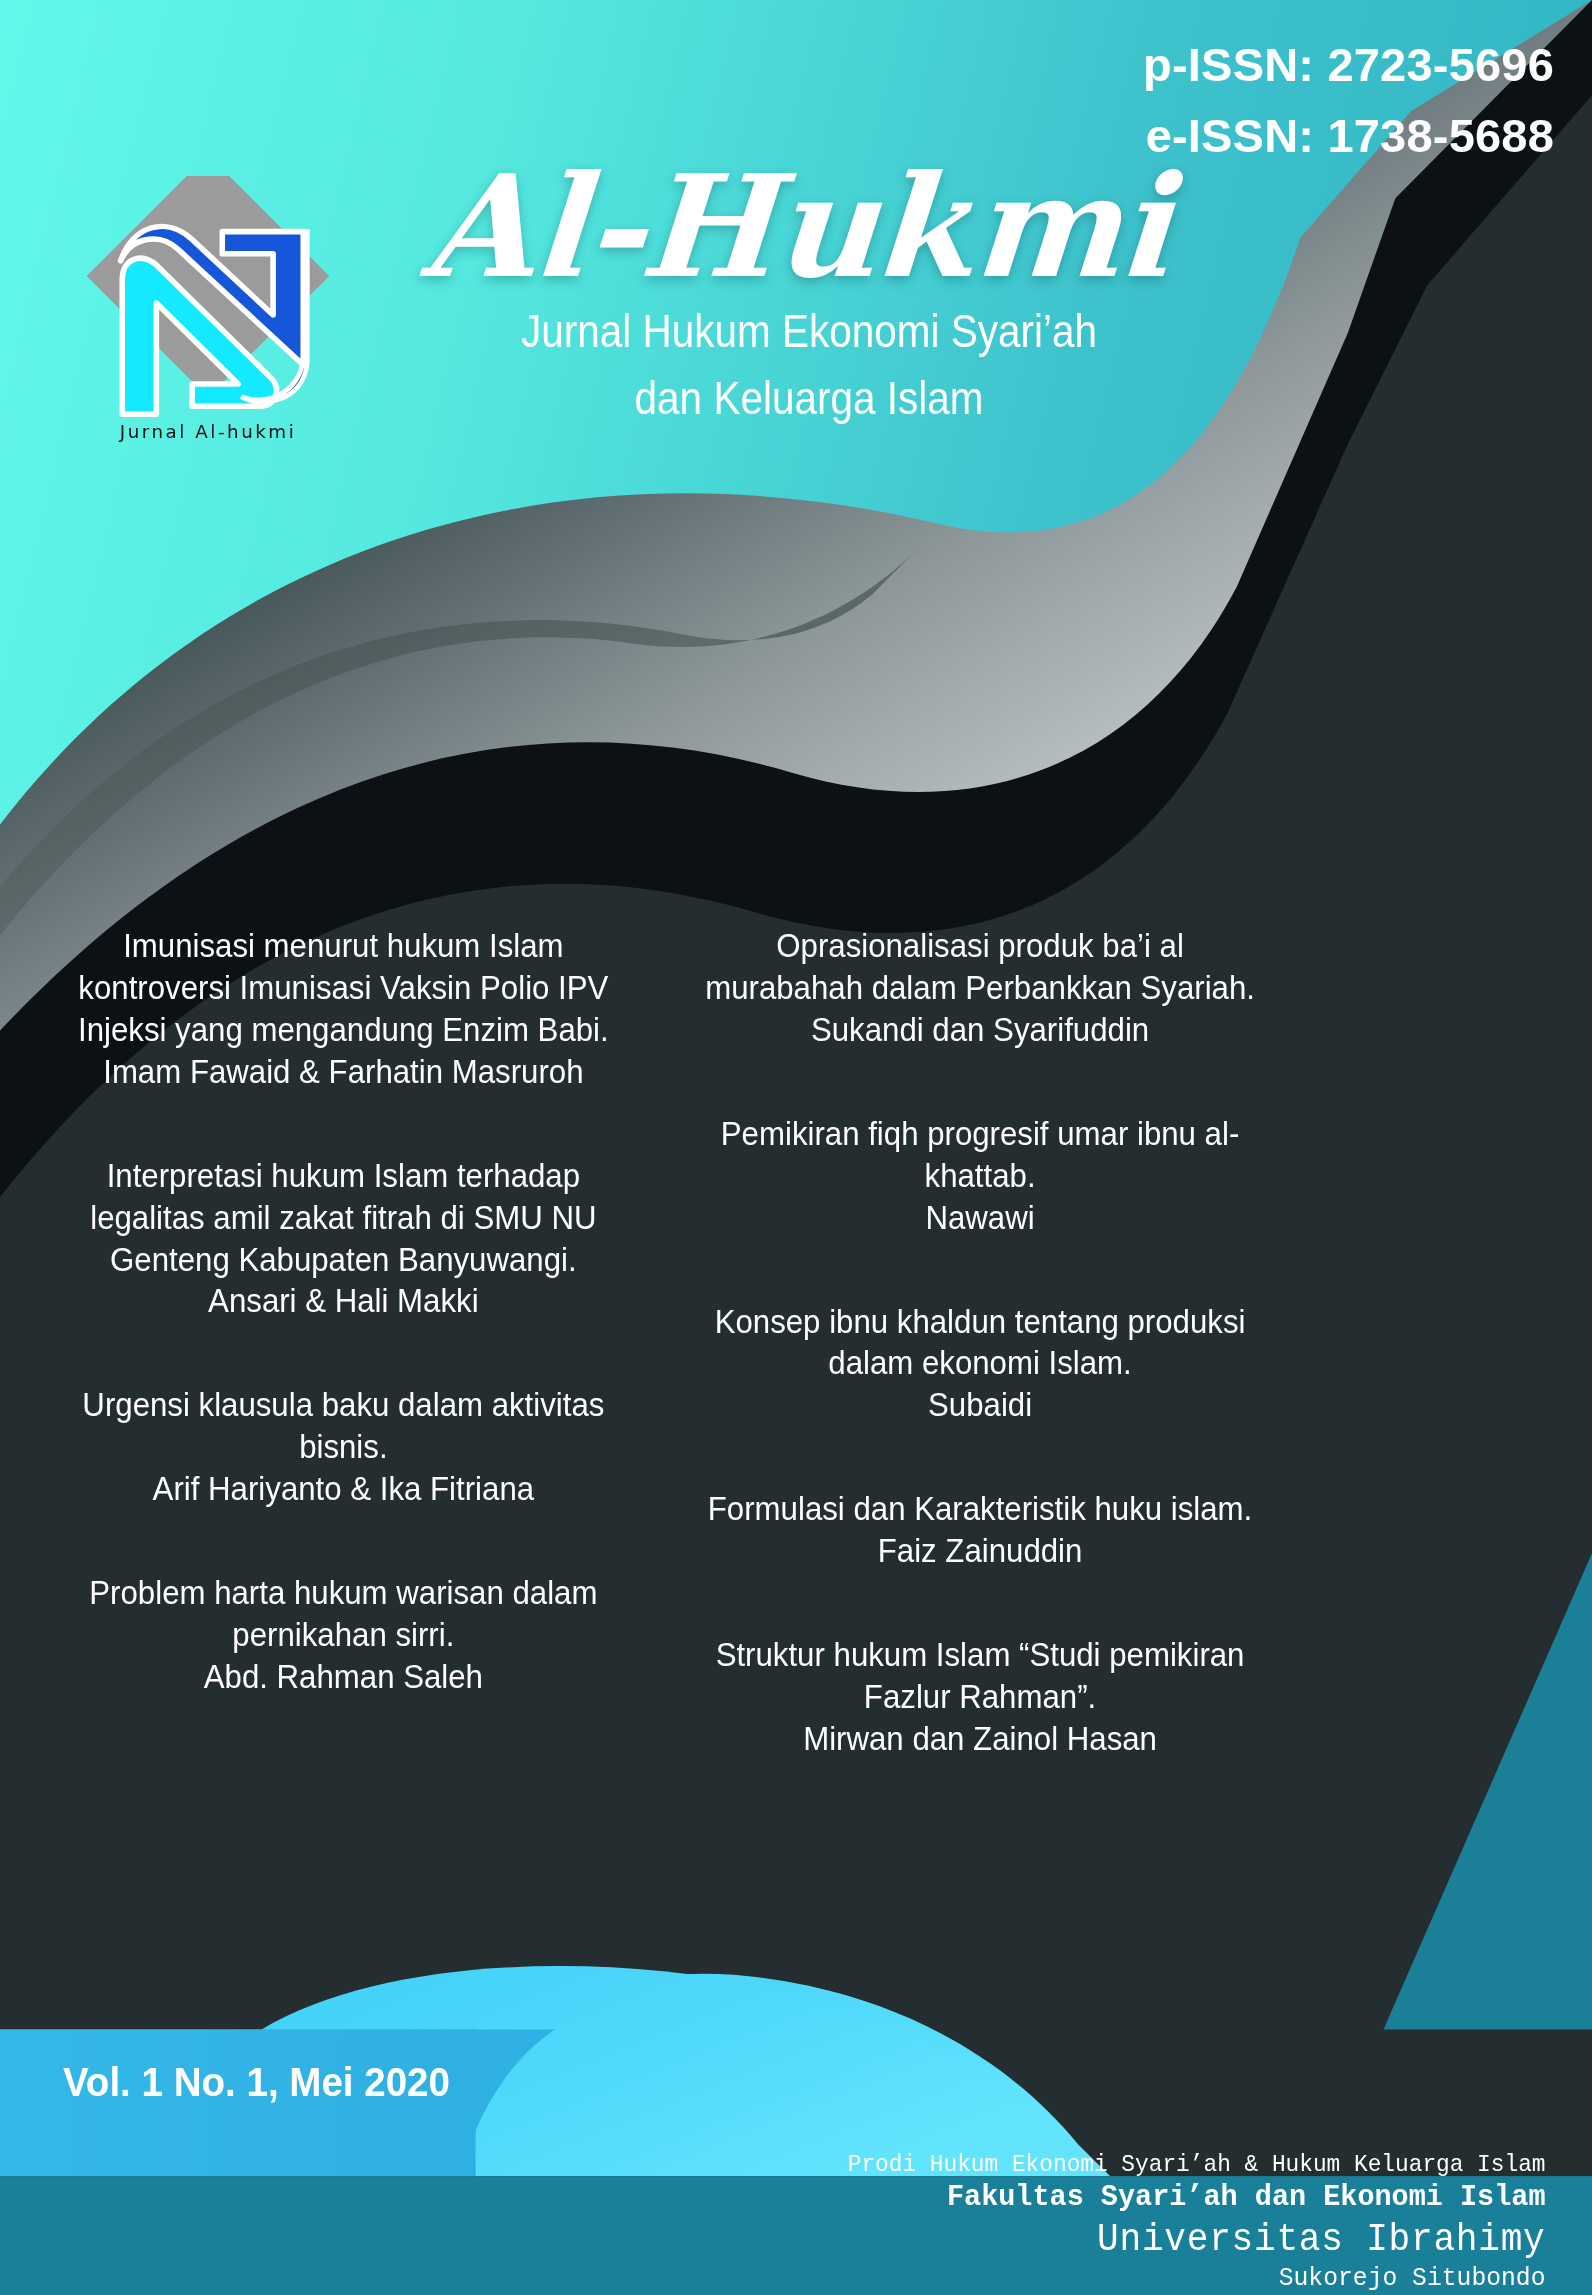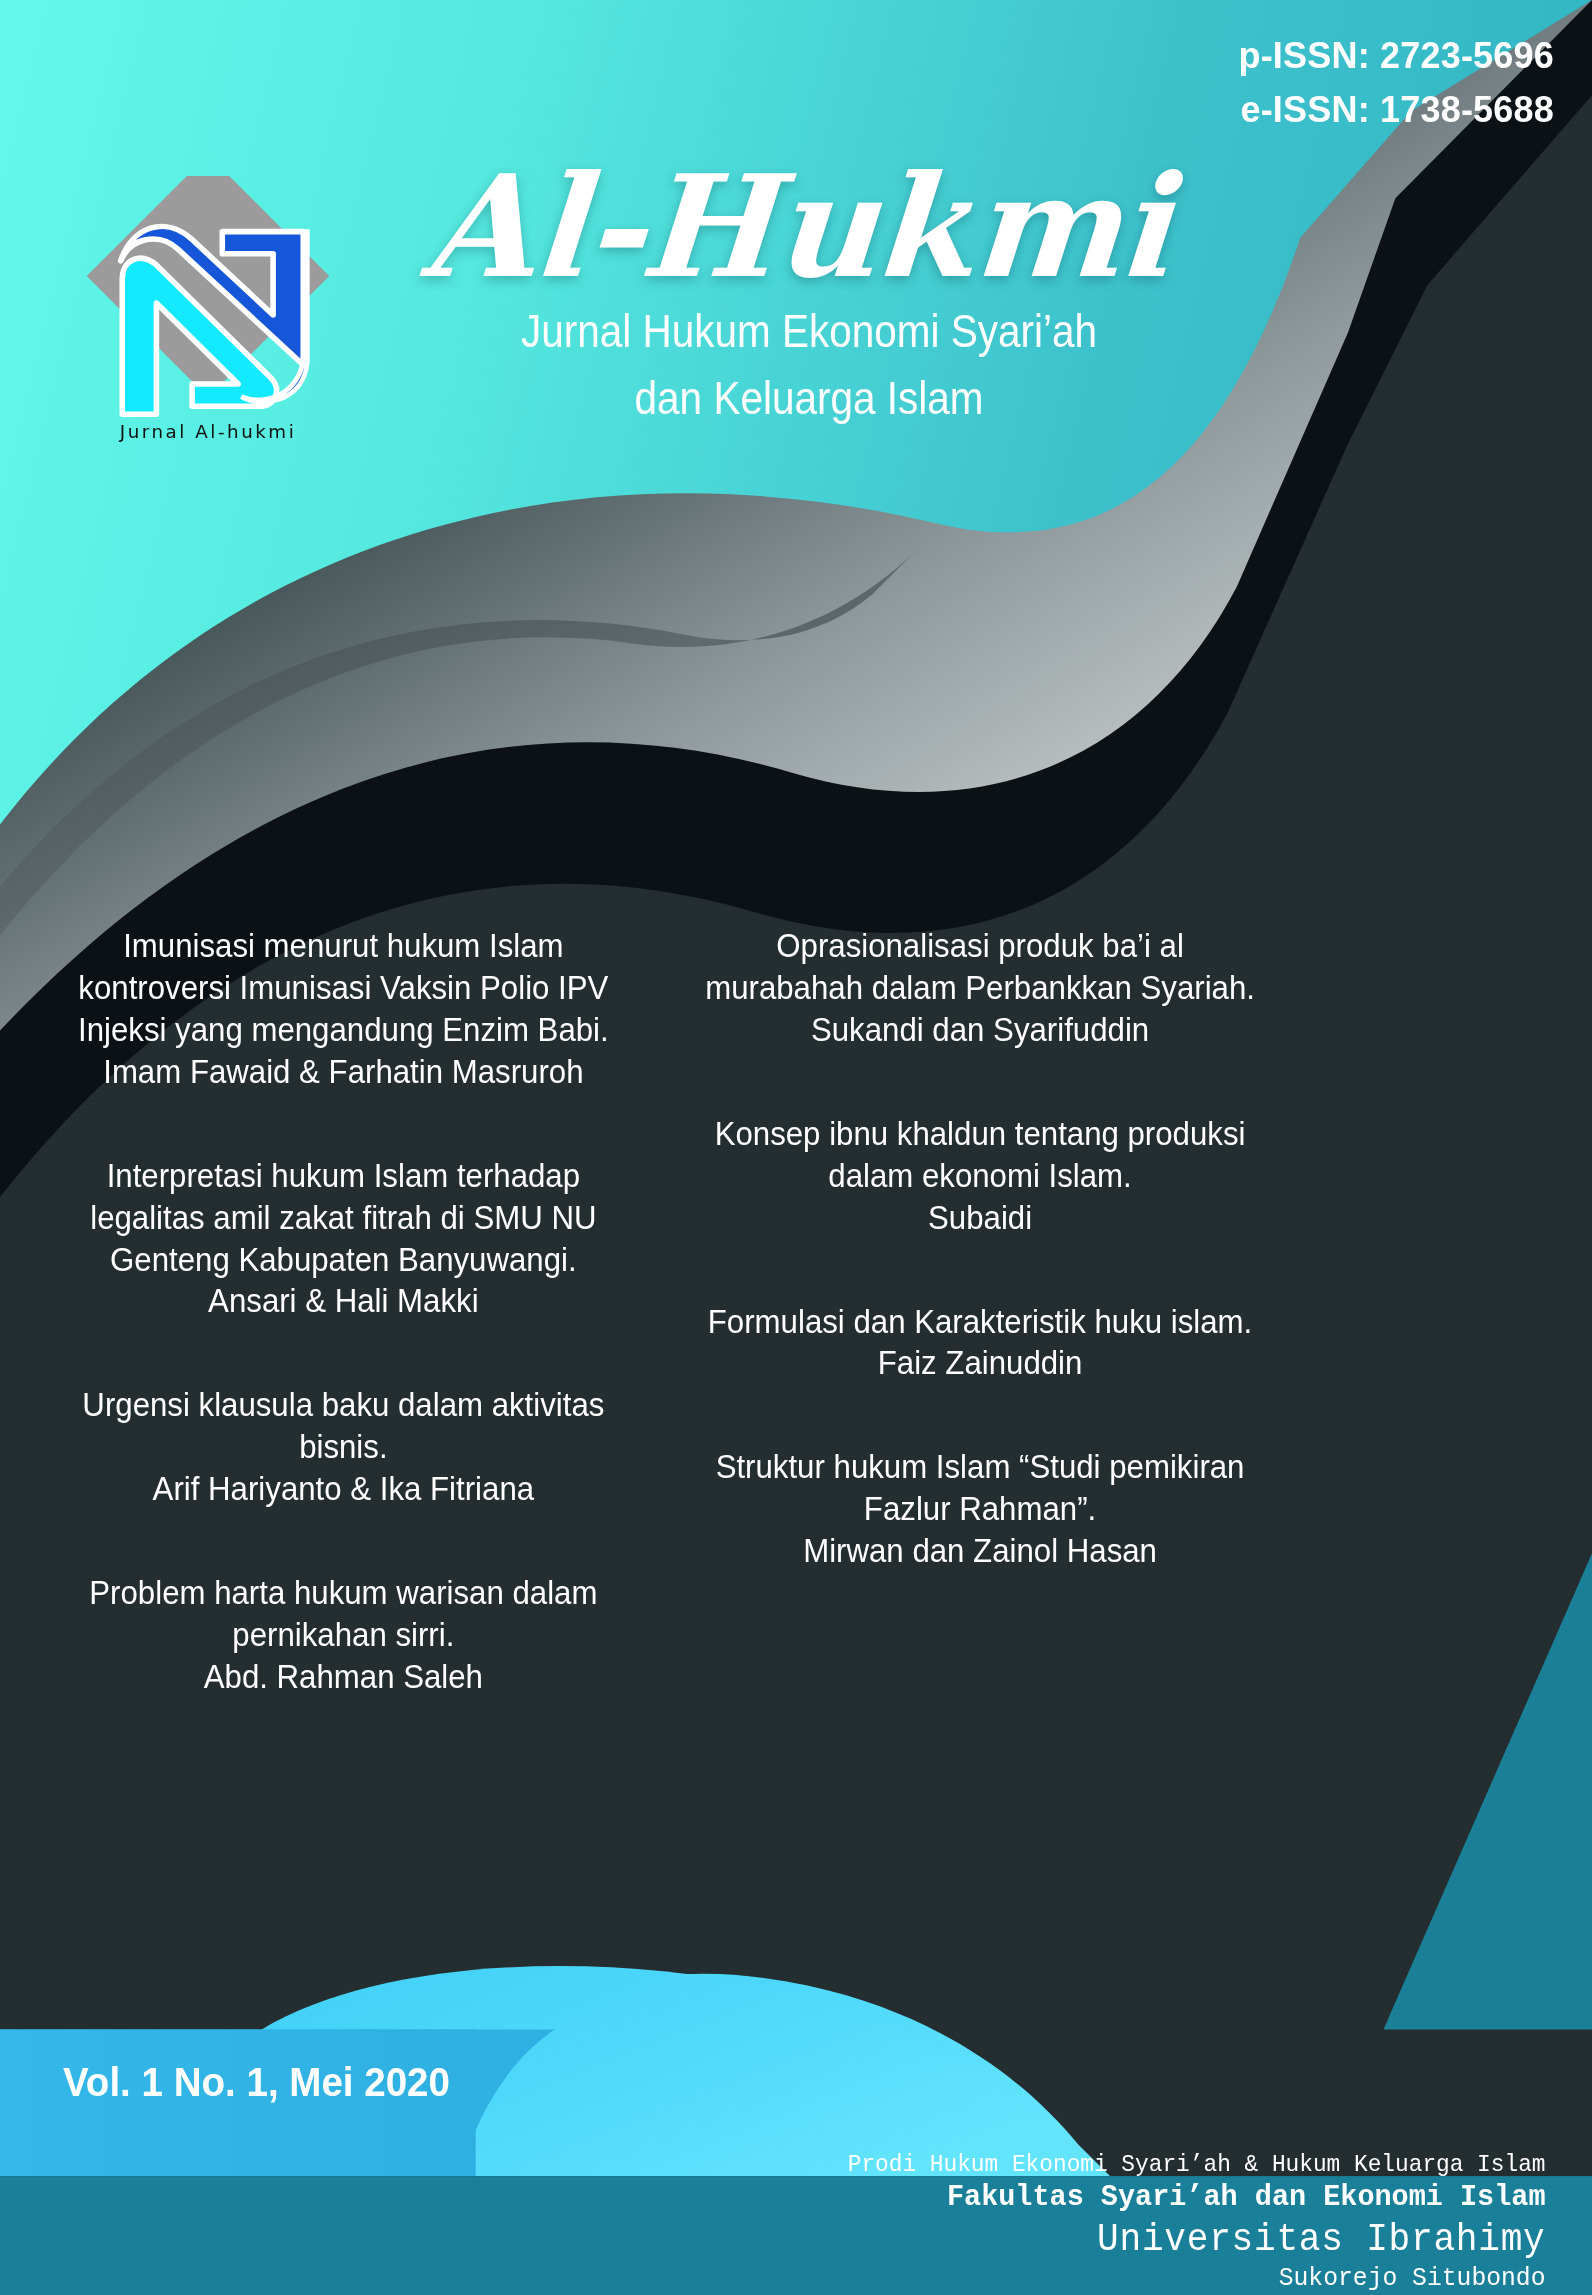--- a/index.html
+++ b/index.html
@@ -28,21 +28,21 @@
   
   .issn-block{
     position:absolute;
     right:38px;
     top:28.5px;
     text-align:right;
     z-index:8;
   }
   .issn-line{
     color:#ffffff;
-    font-size:36px;
+    font-size:47px;
     font-weight:bold;
     letter-spacing:0.2px;
     line-height:1.52;
     white-space:nowrap;
   }
 
   
   .logo-wrap{
     position:absolute;
     left:73px; top:176px;
@@ -300,20 +300,24 @@
         <div class="a-authors">Abd. Rahman Saleh</div>
       </div>
     </div>
 
     <div class="col col-right">
       <div class="article">
         <div class="a-title">Oprasionalisasi produk ba’i al murabahah dalam Perbankkan Syariah.</div>
         <div class="a-authors">Sukandi dan Syarifuddin</div>
       </div>
       <div class="article">
+        <div class="a-title">Pemikiran  fiqh progresif umar ibnu al-khattab.</div>
+        <div class="a-authors">Nawawi</div>
+      </div>
+      <div class="article">
         <div class="a-title">Konsep ibnu khaldun tentang produksi dalam ekonomi Islam.</div>
         <div class="a-authors">Subaidi</div>
       </div>
       <div class="article">
         <div class="a-title">Formulasi dan Karakteristik huku islam.</div>
         <div class="a-authors">Faiz Zainuddin</div>
       </div>
       <div class="article">
         <div class="a-title">Struktur hukum Islam “Studi pemikiran Fazlur Rahman”.</div>
         <div class="a-authors">Mirwan dan Zainol Hasan</div>

